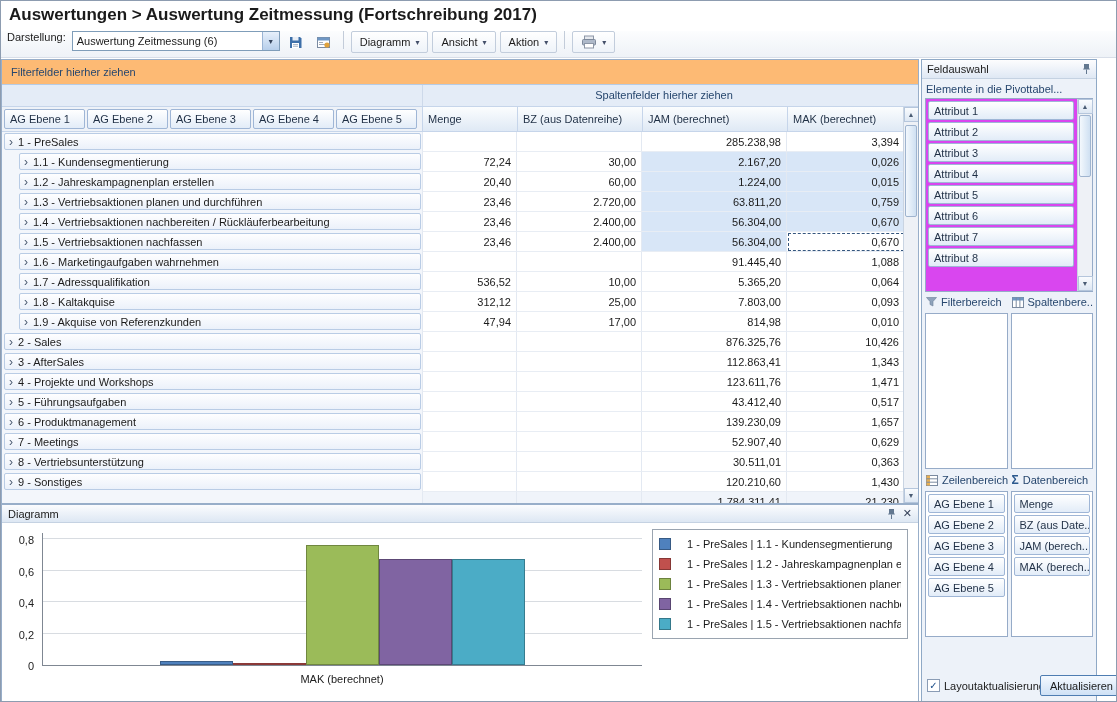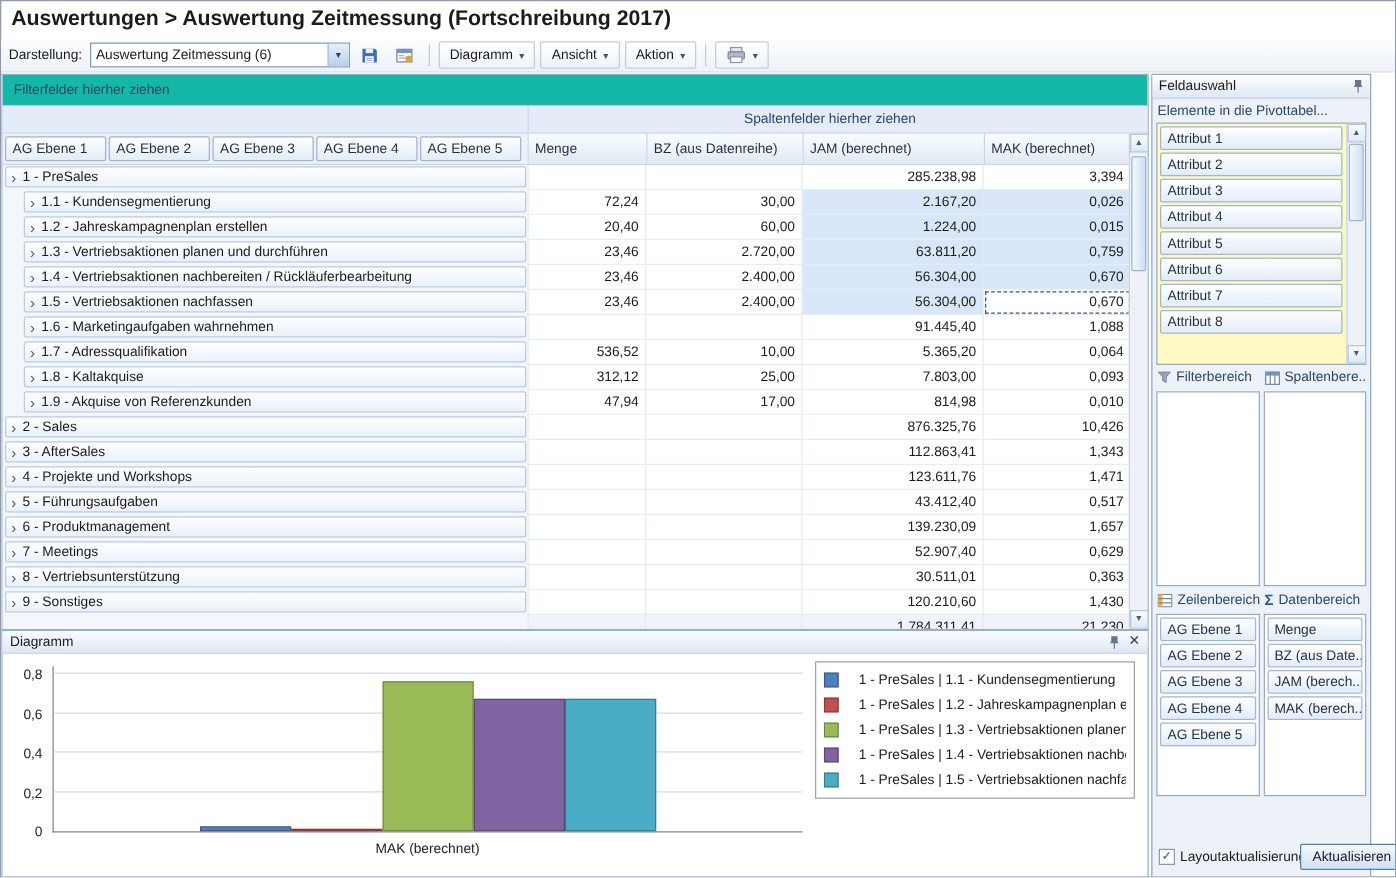--- a/index.html
+++ b/index.html
@@ -2,36 +2,36 @@
 <html><head>
 <meta charset="utf-8">
 <style>
   *{margin:0;padding:0;box-sizing:border-box}
   body{background:#fff}
   .app{position:relative;width:1117px;height:702px;font-family:"Liberation Sans","DejaVu Sans",sans-serif;
        font-size:11px;color:#1b1b1b;background:#fff;border:1px solid #8d9cb0;overflow:hidden}
 
   
   .titlebar{position:absolute;left:0;top:0;right:0;height:30px;padding:4px 8px;font-size:17px;font-weight:bold}
-  .toolbar{position:absolute;left:0;top:30px;right:0;height:27px;display:flex;align-items:center;padding:0 6px;gap:4px;
+  .toolbar{position:absolute;left:0;top:30px;right:0;height:27px;display:flex;align-items:flex-start;padding:0 6px;gap:4px;
            background:linear-gradient(#fcfdfe,#eef2f7);border-bottom:1px solid #d8dee8}
   .tlabel{margin-right:2px}
   .combo{display:flex;width:208px;height:20px;border:1px solid #7f9db9;background:#fff;align-items:center}
   .combo .val{flex:1;padding:0 4px;white-space:nowrap;overflow:hidden}
   .combo .arrow{width:17px;height:18px;background:linear-gradient(#e7f0fb,#b7cfeb);border-left:1px solid #9ab4d4;
                 display:flex;align-items:center;justify-content:center;font-size:7px;color:#33425a}
   .icon-btn{width:24px;height:22px;display:flex;align-items:center;justify-content:center;border:1px solid transparent;border-radius:2px}
   .tb-btn{height:22px;display:flex;align-items:center;gap:5px;padding:0 8px;border:1px solid #c2cddc;border-radius:2px;
           background:linear-gradient(#ffffff,#eef3f9)}
   .caret{font-size:8px;color:#44506a}
   .tb-sep{width:1px;height:18px;background:#c3ccd9;margin:0 3px}
 
   
   .pivot{position:absolute;left:0;top:58px;width:918px;height:445px;border:1px solid #98aec9;overflow:hidden;background:#fff}
-  .filterbar{height:25px;background:#14b8a6;border-bottom:1px solid #b6cbe5;color:#27476e;display:flex;align-items:center;padding:0 9px}
+  .filterbar{height:25px;background:#fdba74;border-bottom:1px solid #b6cbe5;color:#27476e;display:flex;align-items:center;padding:0 9px}
   .colfields{position:absolute;top:25px;left:0;right:0;height:22px;background:#e4ecf7;border-bottom:1px solid #c6d5ea;color:#27476e}
   .colfields .hint{position:absolute;left:420px;width:483px;text-align:center;line-height:21px;border-left:1px solid #cdd9ea}
   .hdr{position:absolute;top:47px;left:0;width:903px;height:25px;display:flex}
   .rowfields{width:420px;display:flex;gap:2px;padding:2px;background:#eef2f8;border-bottom:1px solid #c6d5ea}
   .fbtn{border:1px solid #9fb6d6;border-radius:2px;background:linear-gradient(#ffffff,#e2ecf8);color:#1f2f45;
         display:flex;align-items:center;padding:0 5px;white-space:nowrap;overflow:hidden}
   .fbtn.rf{width:81px}
   .colheads{display:flex;flex:1}
   .colhead{border-left:1px solid #c6d5ea;border-bottom:1px solid #c6d5ea;background:linear-gradient(#fbfdfe,#dfe9f5);
            display:flex;align-items:center;padding:0 5px;color:#1f2f45;white-space:nowrap;overflow:hidden}
@@ -54,21 +54,21 @@
           display:flex;align-items:center;justify-content:center;color:#4a5c74;flex:0 0 15px}
   .vscroll .sthumb{position:absolute;top:18px;left:1px;width:12px;height:92px;border:1px solid #9fb4cf;border-radius:2px;
                    background:linear-gradient(90deg,#f3f8fd,#cfe0f2)}
   .vscroll{position:absolute}
 
   
   .fieldpanel{position:absolute;left:920px;top:58px;width:176px;height:643px;border:1px solid #8fa9c6;background:#edf2f9}
   .fp-title{height:19px;display:flex;align-items:center;justify-content:space-between;padding:0 5px;
             background:linear-gradient(#fdfdfe,#dfe8f4);border-bottom:1px solid #c5d2e2}
   .fp-sub{padding:4px 4px 2px;color:#27476e;white-space:nowrap;overflow:hidden}
-  .attrbox{margin:1px 3px;height:194px;background:#fef9c3;border:1px solid #96abc8;position:relative;padding:2px 18px 2px 2px}
+  .attrbox{margin:1px 3px;height:194px;background:#d946ef;border:1px solid #96abc8;position:relative;padding:2px 18px 2px 2px}
   .attrbox .fbtn.item{height:19px;margin-bottom:2px}
   .attr-scroll{position:absolute;right:0;top:0;bottom:0;width:15px;background:#eef1f6;border-left:1px solid #c9d4e2;
                display:flex;flex-direction:column;justify-content:space-between;align-items:center}
   .attr-scroll .sthumb{position:absolute;top:16px;left:1px;width:12px;height:62px;border:1px solid #9fb4cf;border-radius:2px;
                        background:linear-gradient(90deg,#f3f8fd,#cfe0f2)}
   .fp-mid{padding:5px 4px 3px;color:#27476e;white-space:nowrap;overflow:hidden}
   .areas{display:grid;grid-template-columns:1fr 1fr;grid-template-rows:18px 156px 18px 146px;column-gap:3px;row-gap:2px;margin:0 3px}
   .area-h{display:flex;align-items:center;gap:4px;color:#27476e;padding:0 1px;white-space:nowrap;overflow:hidden}
   .aicon{display:inline-flex;align-items:center}
   .aicon.sum{color:#2d5a8e;font-weight:bold;font-size:12px}

